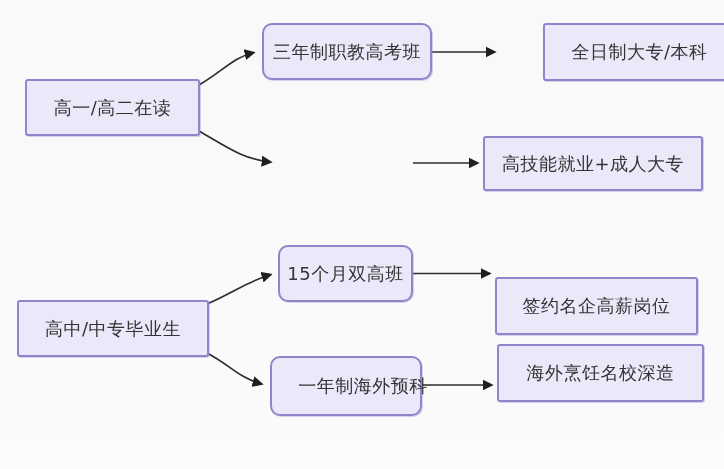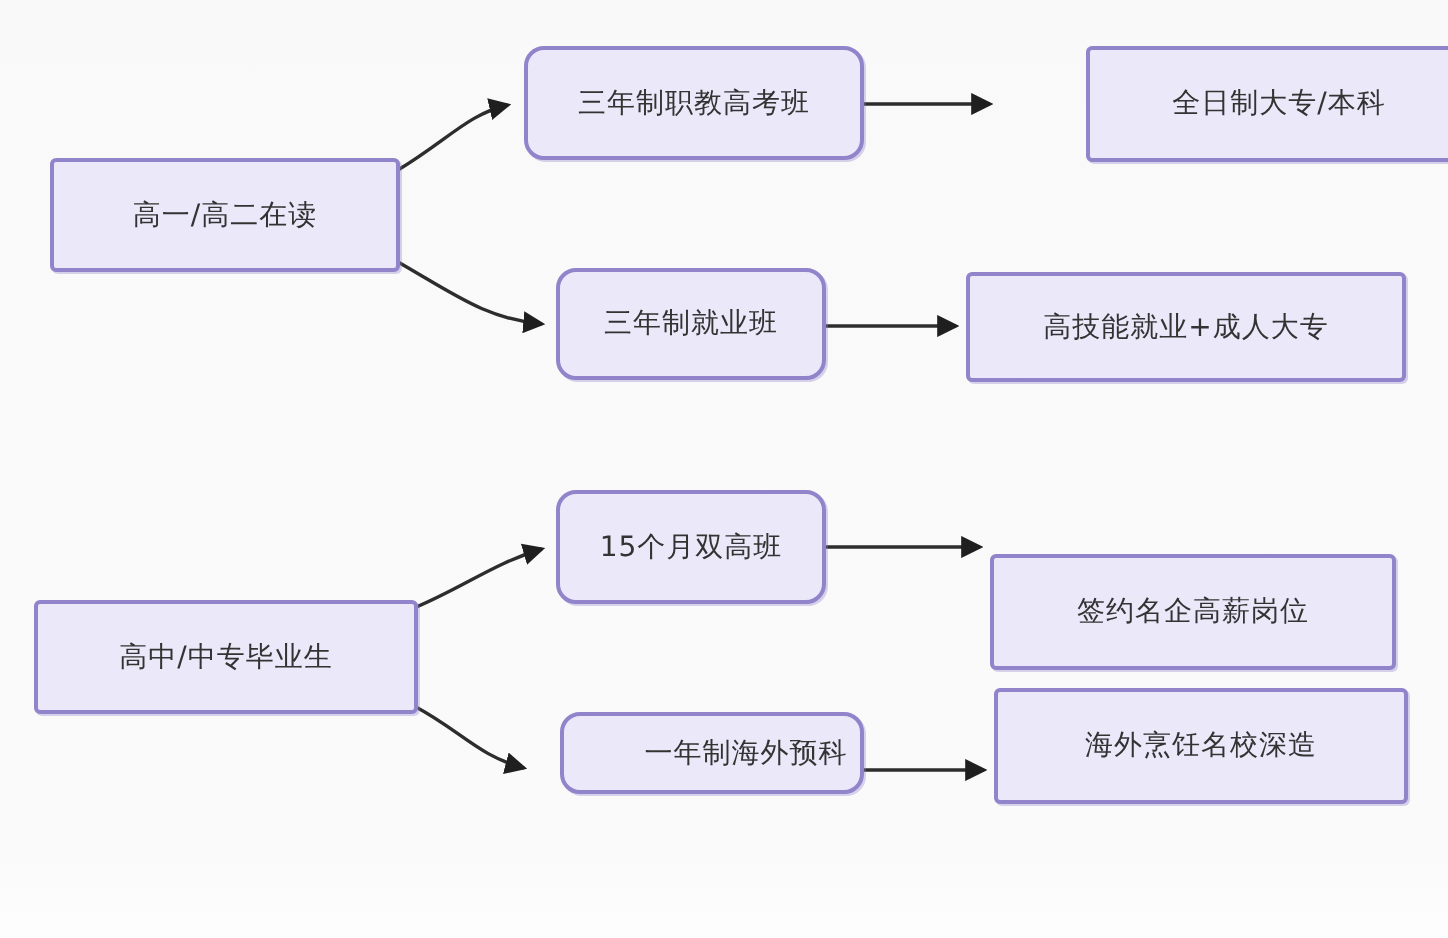--- a/index.html
+++ b/index.html
@@ -30,38 +30,38 @@
   .node {
     position: absolute;
     z-index: 1;
     display: flex;
     align-items: center;
     justify-content: center;
     box-sizing: border-box;
     background: #ebe8f9;
     border: 2px solid #9184ca;
     color: #333333;
-    font-size: 14px;
+    font-size: 18px;
     line-height: 1;
     letter-spacing: 0.5px;
     white-space: nowrap;
     box-shadow: 1px 1px 0 rgba(145, 132, 202, 0.35);
   }
   .square  { border-radius: 3px; }
   .rounded { border-radius: 10px; }
 
   
   .n-src1 { left: 25px;  top: 79px;  width: 175px; height: 57px; }
   .n-src2 { left: 17px;  top: 300px; width: 192px; height: 57px; }
 
   
   .n-pro1 { left: 262px; top: 23px;  width: 170px; height: 57px; }
   .n-pro2 { left: 278px; top: 134px; width: 135px; height: 56px; }
   .n-pro3 { left: 278px; top: 245px; width: 135px; height: 57px; text-align: right; }
-  .n-pro4 { left: 280px; top: 356px; width: 152px; height: 41px; padding-left: 34px; }
+  .n-pro4 { left: 270px; top: 356px; width: 152px; height: 60px; padding-left: 34px; }
 
   
   .n-out1 { left: 500px; top: 23px;  width: 193px; height: 58px; margin-left: 43px; }
   .n-out2 { left: 483px; top: 136px; width: 220px; height: 55px; }
   .n-out3 { left: 495px; top: 245px; width: 203px; height: 58px; margin-top: 32px; }
   .n-out4 { left: 497px; top: 344px; width: 207px; height: 58px; text-align: center; }
 </style>
 </head>
 <body>
 
@@ -88,23 +88,20 @@
   <div class="node square n-src2">
     <span>高中/中专毕业生</span>
   </div>
   <div class="node square n-src1">
     <span>高一/高二在读</span>
   </div>
 
   <div class="node rounded n-pro1">
     <span>三年制职教高考班</span>
   </div>
-  <div class="node rounded n-pro2">
-    <span>三年制就业班</span>
-  </div>
   <div class="node rounded n-pro3">
     <span>15个月双高班</span>
   </div>
   <div class="node rounded n-pro4">
     <span>一年制海外预科</span>
   </div>
 
   <div class="node square n-out1">
     <span>全日制大专/本科</span>
   </div>

